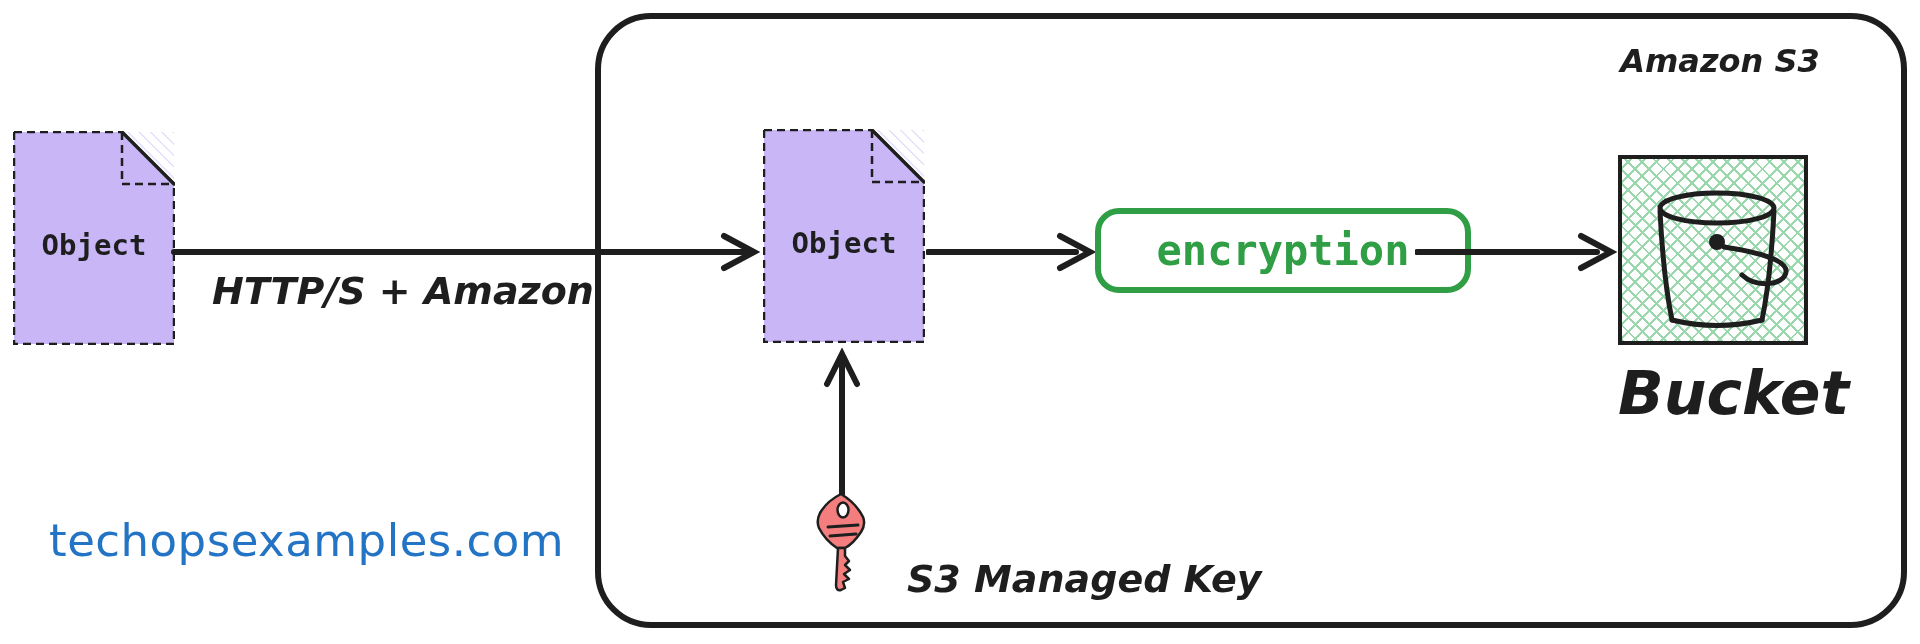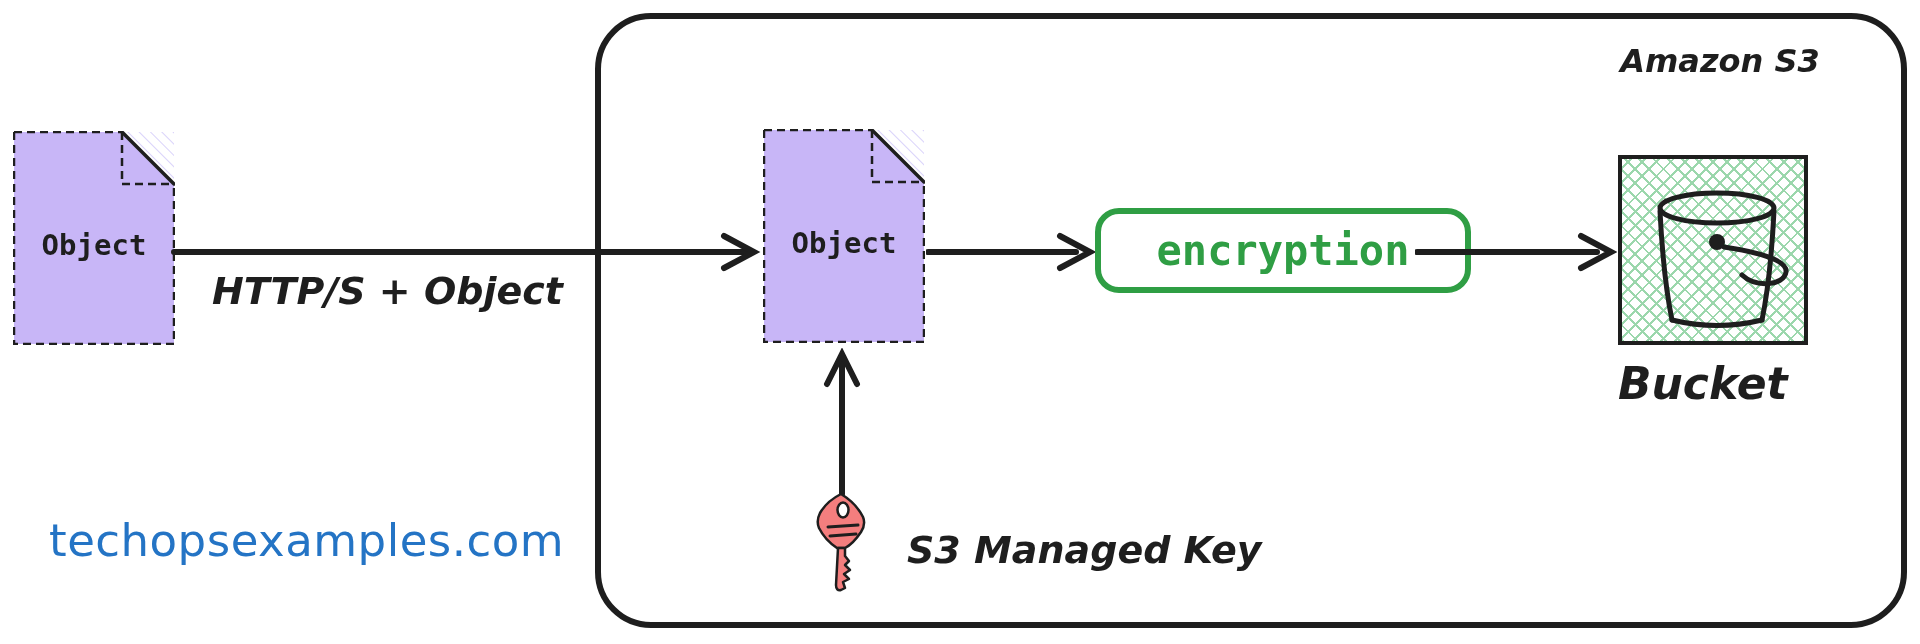--- a/index.html
+++ b/index.html
@@ -30,39 +30,39 @@
   .doc{position:absolute;width:162px;height:214px;}
   .doc1{left:13px;top:131px;}
   .doc2{left:763px;top:129px;}
   .doc .doc-label{position:absolute;left:0;right:0;top:97px;text-align:center;font-size:29px;}
   
   .arrow{position:absolute;}
   .arrow svg{display:block;}
   .arrow-line{stroke:var(--c-ink,#1e1e1e);stroke-width:6;stroke-linecap:round;fill:none;}
   
   .http-label{position:absolute;left:212px;top:269px;font-size:38px;white-space:nowrap;}
-  .key-label{position:absolute;left:907px;top:528px;font-size:38px;white-space:nowrap;}
+  .key-label{position:absolute;left:907px;top:557px;font-size:38px;white-space:nowrap;}
   
   .enc-box{
     position:absolute;left:1095px;top:208px;width:376px;height:85px;box-sizing:border-box;
     border:6px solid var(--c-green,#2f9e44);border-radius:24px;background:var(--c-white,#fff);
     display:flex;align-items:center;justify-content:center;
   }
   .enc-box .enc-label{font-size:42px;color:var(--c-green,#2f9e44);}
   
   .bucket-square{
     position:absolute;left:1618px;top:155px;width:190px;height:190px;box-sizing:border-box;
     border:4px solid var(--c-ink,#1e1e1e);
     background-color:var(--c-white,#fff);
     background-image:
       repeating-linear-gradient(45deg,  var(--c-hatch-green,#9bd7ac) 0 2px, transparent 2px 10px),
       repeating-linear-gradient(-45deg, var(--c-hatch-green,#9bd7ac) 0 2px, transparent 2px 10px);
   }
   .bucket-square svg{position:absolute;left:0;top:0;}
-  .bucket-caption{position:absolute;left:1618px;top:358px;width:190px;text-align:left;font-size:44px;}
+  .bucket-caption{position:absolute;left:1618px;top:358px;width:190px;text-align:left;font-size:60px;}
   
   .key-icon{position:absolute;left:812px;top:492px;}
   
   .watermark{
     position:absolute;left:49px;top:494px;font-size:45px;letter-spacing:0.5px;
     color:var(--c-link-blue,#2474c5);font-family:"DejaVu Sans",sans-serif;margin-top:20px;
   }
 </style>
 </head>
 <body>
@@ -87,21 +87,21 @@
     </svg>
     <div class="doc-label mono">Object</div>
   </div>
 
   <div class="arrow" style="left:170px;top:231px;">
     <svg width="592" height="42" viewBox="0 0 592 42">
       <line class="arrow-line" x1="4" y1="21" x2="576" y2="21"></line>
       <polyline class="arrow-line" points="554,5 584,21 554,37"></polyline>
     </svg>
   </div>
-  <div class="http-label hand">HTTP/S + Object</div>
+  <div class="http-label hand">HTTP/S + Amazon</div>
 
   <div class="doc doc2">
     <svg width="162" height="214" viewBox="0 0 162 214">
       <path d="M109,1 L161,1 L161,53 Z" fill="url(#foldHatch)" stroke="none"></path>
       <path d="M1,1 L109,1 L161,53 L161,213 L1,213 Z" fill="var(--c-purple-fill,#c8b6f7)" stroke="none"></path>
       <path d="M1,1 L109,1 M1,1 L1,213 L161,213 L161,53" fill="none" stroke="var(--c-ink,#1e1e1e)" stroke-width="2.5" stroke-dasharray="8 5"></path>
       <path d="M109,1 L109,53 L161,53" fill="none" stroke="var(--c-ink,#1e1e1e)" stroke-width="2.5" stroke-dasharray="8 5"></path>
       <path d="M109,1 L161,53" fill="none" stroke="var(--c-ink,#1e1e1e)" stroke-width="3.5" stroke-linecap="round"></path>
     </svg>
     <div class="doc-label mono">Object</div>

